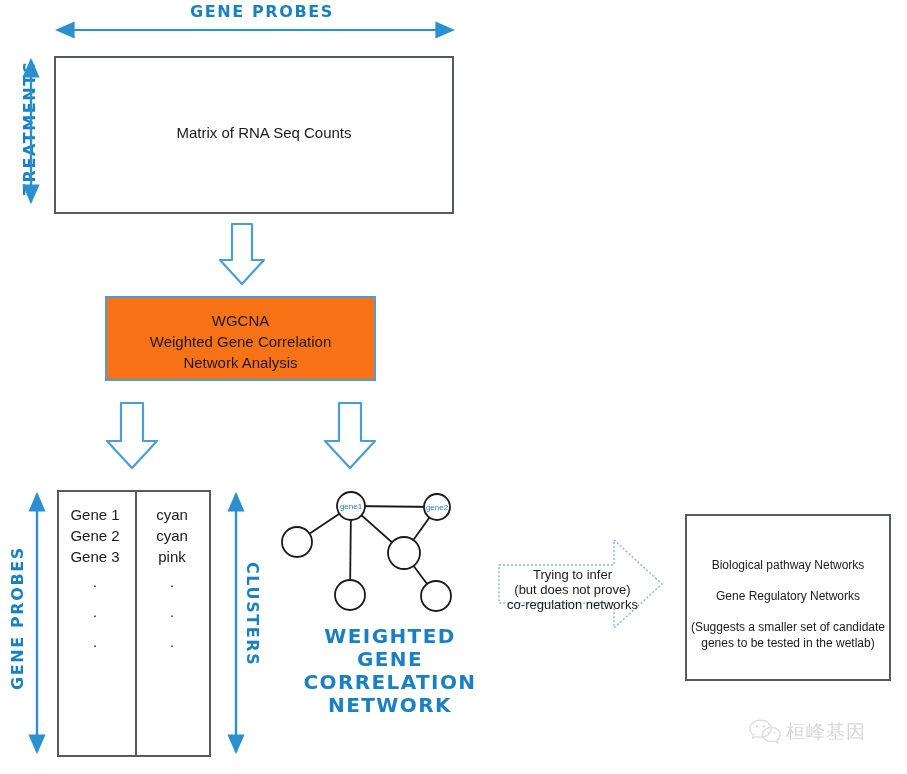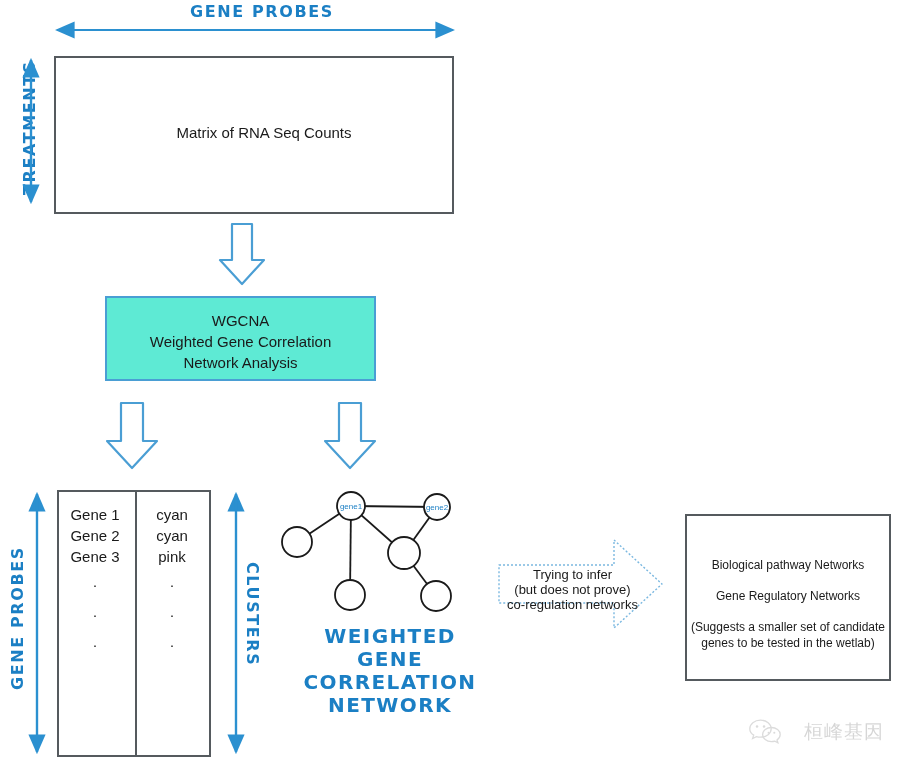--- a/index.html
+++ b/index.html
@@ -20,21 +20,21 @@
   .abs { position: absolute; }
 
   
   .gray-box {
     border: 2px solid #555a5e;
     background: #ffffff;
     box-sizing: border-box;
   }
   .blue-box {
     border: 2px solid #4a9ed4;
-    background: #5eead4;
+    background: #f97316;
     box-sizing: border-box;
   }
   .box-label {
     position: absolute;
     left: 0;
     right: 0;
     text-align: center;
     color: #1a1a1a;
     font-size: 15px;
     line-height: 1.45;
@@ -103,21 +103,21 @@
     color: #1a1a1a;
     font-size: 12px;
     line-height: 16px;
   }
 
   
   .watermark {
     position: absolute;
     display: flex;
     align-items: center;
-    gap: 22px;
+    gap: 4px;
     opacity: 0.35;
   }
   .watermark .wm-text {
     font-family: "DejaVu Sans", sans-serif;
     font-size: 19px;
     color: #8c8c8c;
     letter-spacing: 1px;
   }
 
   svg { display: block; }

